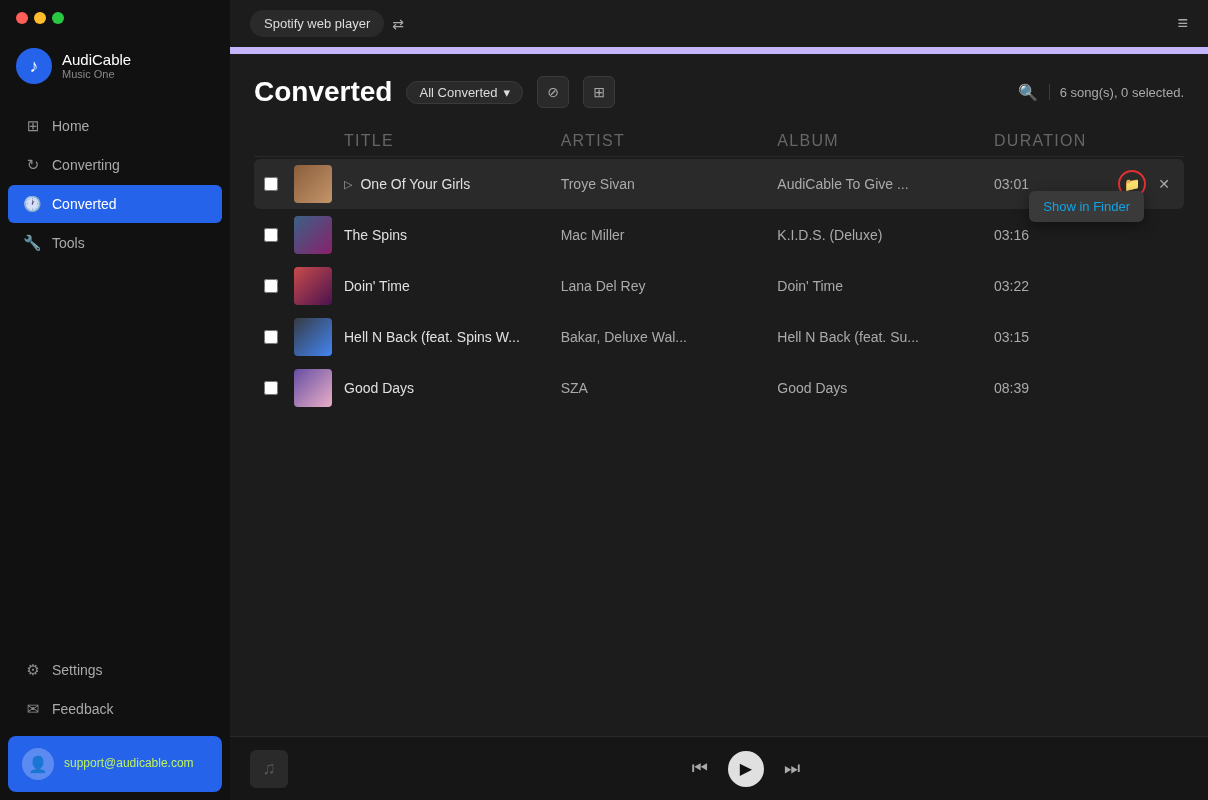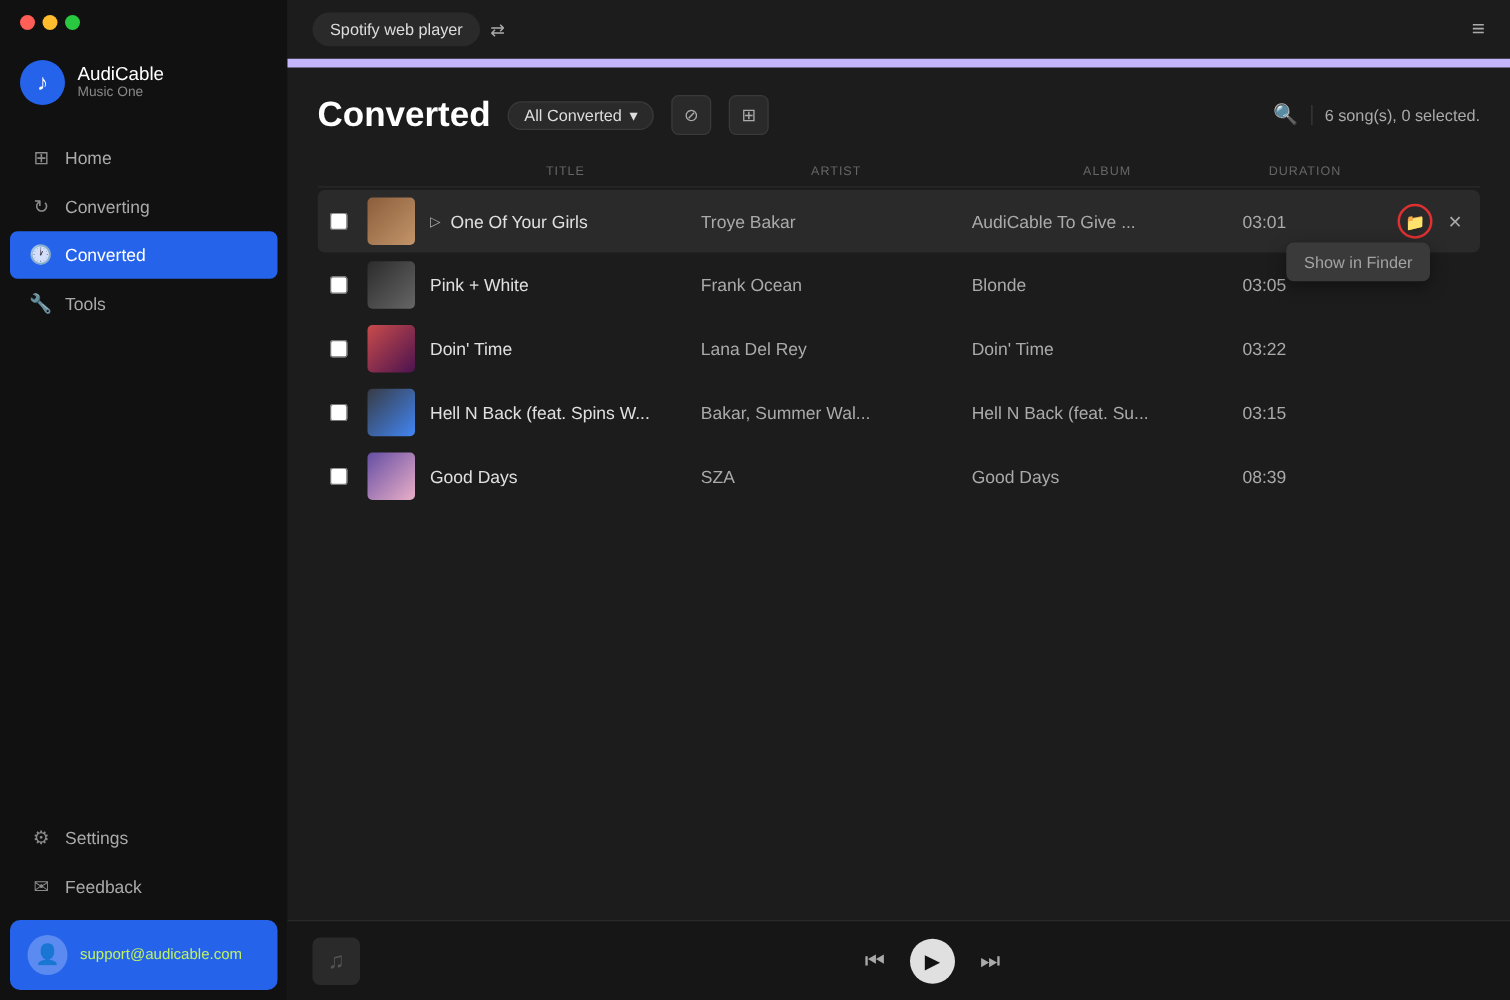--- a/index.html
+++ b/index.html
@@ -256,27 +256,26 @@
     
     .table-container {
       flex: 1;
       overflow-y: auto;
     }
 
     .table-header {
       display: grid;
       grid-template-columns: 30px 50px 1fr 1fr 1fr 100px 80px;
       padding: 6px 10px;
-      font-size: 10px;
+      font-size: 16px;
       color: #666;
       text-transform: uppercase;
       letter-spacing: 0.08em;
       border-bottom: 1px solid #2a2a2a;
       margin-bottom: 2px;
-      text-align: center;
     }
 
     .table-row {
       display: grid;
       grid-template-columns: 30px 50px 1fr 1fr 1fr 100px 80px;
       padding: 6px 10px;
       align-items: center;
       border-radius: 6px;
       margin: 1px 0;
       cursor: pointer;
@@ -367,23 +366,23 @@
       color: #aaa;
       font-size: 14px;
       cursor: pointer;
       padding: 2px 4px;
     }
 
     
     .tooltip {
       position: absolute;
       right: 40px;
-      top: 42px;
+      top: 32px;
       background: #3a3a3a;
-      color: #a3a3a3;
+      color: #0ea5e9;
       font-size: 13px;
       padding: 8px 14px;
       border-radius: 6px;
       white-space: nowrap;
       z-index: 100;
       box-shadow: 0 4px 14px rgba(0,0,0,0.4);
     }
 
     
     .player-bar {
@@ -545,64 +544,64 @@
         <div></div>
       </div>
 
       <div class="table-row highlighted" style="position:relative;">
         <input type="checkbox" class="row-checkbox" style="">
         <div class="track-thumb track-thumb-1"></div>
         <div class="track-title-col">
           <span class="play-indicator">▷</span>
           <span class="track-name">One Of Your Girls</span>
         </div>
-        <div class="artist-name">Troye Bakar</div>
+        <div class="artist-name">Troye Sivan</div>
         <div class="album-name">AudiCable To Give ...</div>
         <div class="duration">03:01</div>
         <div class="row-actions">
           <div class="folder-btn">📁</div>
           <span class="close-btn">✕</span>
         </div>
         <div class="tooltip">
           <span>Show in Finder</span>
         </div>
       </div>
 
-
       <div class="table-row">
         <input type="checkbox" class="row-checkbox" style="">
-        <div class="track-thumb track-thumb-3"></div>
+        <div class="track-thumb track-thumb-2"></div>
         <div class="track-title-col">
-          <span class="track-name">Pink + White</span>
+          <span class="track-name">The Spins</span>
         </div>
-        <div class="artist-name">Frank Ocean</div>
-        <div class="album-name">Blonde</div>
-        <div class="duration">03:05</div>
+        <div class="artist-name">Mac Miller</div>
+        <div class="album-name">K.I.D.S. (Deluxe)</div>
+        <div class="duration">03:16</div>
         <div></div>
       </div>
+
 
       <div class="table-row">
         <input type="checkbox" class="row-checkbox" style="">
         <div class="track-thumb track-thumb-4"></div>
         <div class="track-title-col">
           <span class="track-name">Doin' Time</span>
         </div>
         <div class="artist-name">Lana Del Rey</div>
         <div class="album-name">Doin' Time</div>
         <div class="duration">03:22</div>
         <div></div>
       </div>
 
       <div class="table-row">
         <input type="checkbox" class="row-checkbox" style="">
         <div class="track-thumb track-thumb-5"></div>
         <div class="track-title-col">
           <span class="track-name">Hell N Back (feat. Spins W...</span>
         </div>
-        <div class="artist-name">Bakar, Summer Wal...</div>
+        <div class="artist-name">Bakar, Deluxe Wal...</div>
         <div class="album-name">Hell N Back (feat. Su...</div>
         <div class="duration">03:15</div>
         <div></div>
       </div>
 
       <div class="table-row">
         <input type="checkbox" class="row-checkbox" style="">
         <div class="track-thumb track-thumb-6"></div>
         <div class="track-title-col">
           <span class="track-name">Good Days</span>

